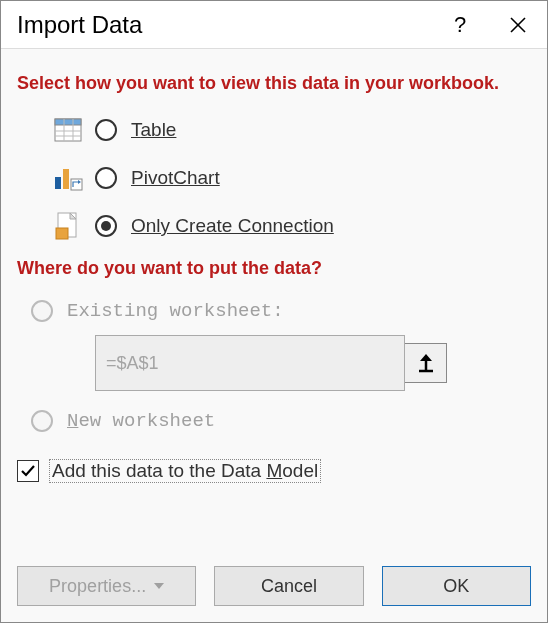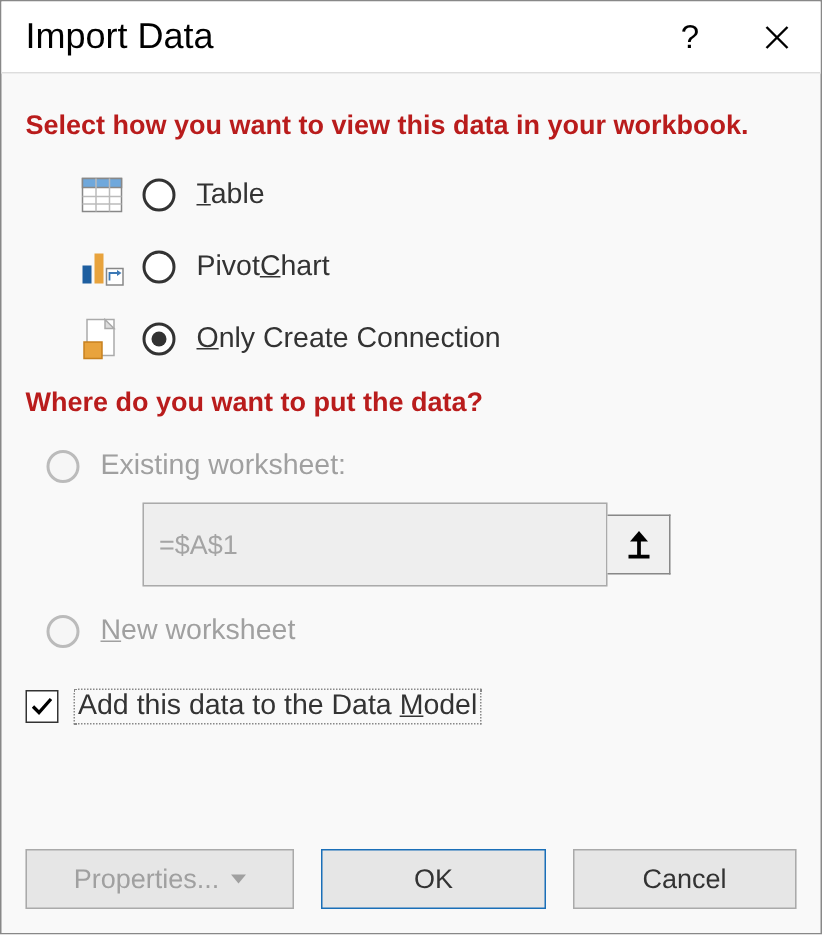--- a/index.html
+++ b/index.html
@@ -45,20 +45,21 @@
     padding: 16px 16px 8px 16px;
   }
   .section-label {
     font-size: 18px;
     margin: 8px 0 12px 0;
     color: #b91c1c;
     font-weight: bold;
   }
   .options {
     margin-left: 34px;
+    text-decoration: underline;
   }
   .opt-row {
     display: flex;
     align-items: center;
     height: 48px;
   }
   .icon-slot {
     width: 34px;
     height: 34px;
     display: flex;
@@ -94,20 +95,21 @@
     color: #333;
   }
   .opt-label.disabled { color: #a0a0a0; }
   .underline-letter { text-decoration: underline; }
   .loc-options { margin-left: 8px; }
   .loc-row {
     display: flex;
     align-items: center;
     height: 40px;
     margin-left: 6px;
+    font-family: Liberation Mono, monospace;
   }
   .input-row {
     margin: 4px 0 10px 70px;
     display: flex;
     align-items: center;
   }
   .ref-input {
     width: 310px;
     height: 56px;
     border: 1px solid #aaa;
@@ -288,17 +290,17 @@
       <div class="check-label"><span>Add this data to the Data </span><span class="underline-letter">M</span><span>odel</span></div>
     </div>
 
   </div>
 
   <div class="footer">
     <div class="btn props">
       <span>Properties...</span>
       <span class="chev"></span>
     </div>
+    <div class="btn cancel">Cancel</div>
     <div class="btn ok">OK</div>
-    <div class="btn cancel">Cancel</div>
   </div>
 
 </div>
 
 </body></html>

